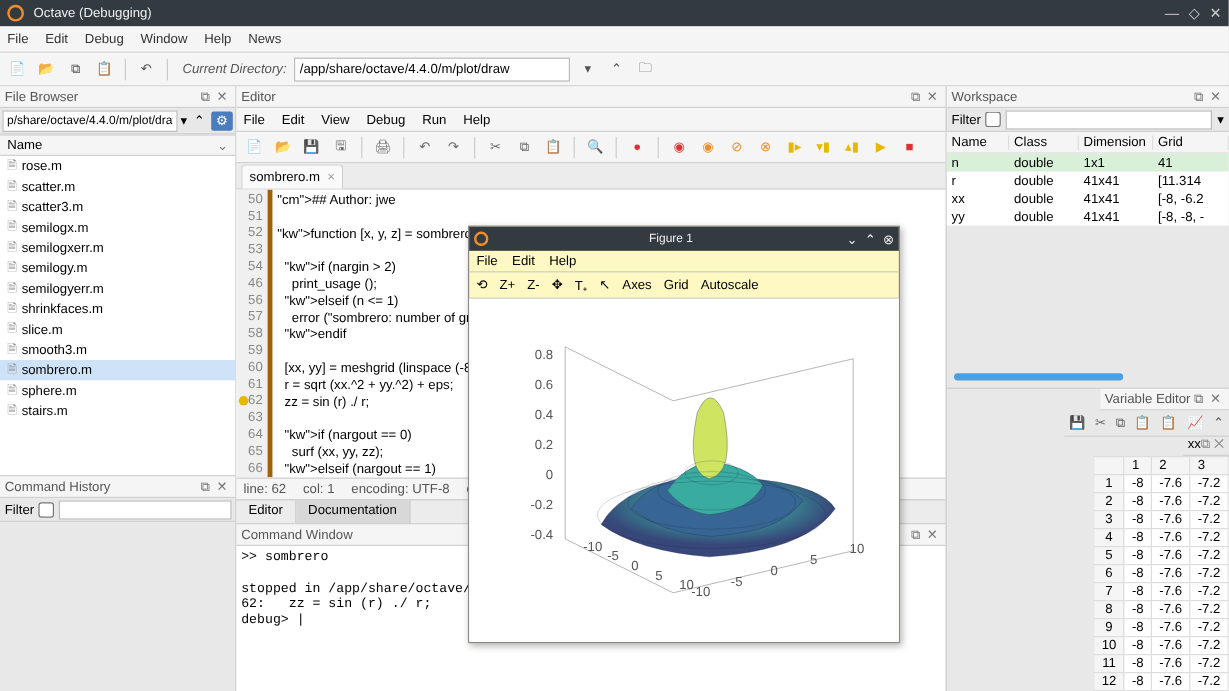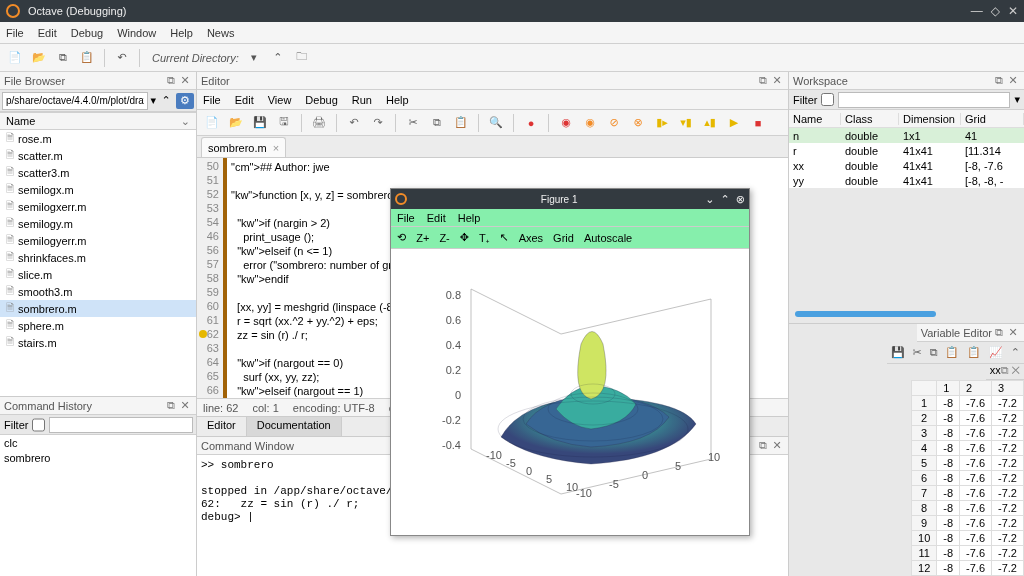--- a/index.html
+++ b/index.html
@@ -97,21 +97,21 @@
 .ve-toolbar span { cursor: pointer; color: #666; }
 .ve-varname { height: 16px; padding: 0 4px; font-size: 10px; border-bottom: 1px solid #d0d0d0; display:flex; }
 .ve-varname .clos { margin-left:auto; color:#888; }
 .ve-grid { flex: 1; overflow: auto; background: #fff; font-size: 10px; }
 .ve-grid table { border-collapse: collapse; width: 100%; }
 .ve-grid th, .ve-grid td { border: 1px solid #ddd; padding: 1px 6px; text-align: left; height: 15px; }
 .ve-grid th { background: #f5f5f5; font-weight: normal; }
 .ve-grid .rowhdr { background: #f5f5f5; text-align: center; width: 24px; }
 
 
-.figwin { position: absolute; left: 390px; top: 188px; width: 360px; height: 348px; background: #86efac; border: 1px solid #888; box-shadow: 2px 2px 6px rgba(0,0,0,.3); display: flex; flex-direction: column; }
+.figwin { position: absolute; left: 390px; top: 188px; width: 360px; height: 348px; background: #fef9c3; border: 1px solid #888; box-shadow: 2px 2px 6px rgba(0,0,0,.3); display: flex; flex-direction: column; }
 .fig-title { height: 20px; background: #333a40; color: #eee; display: flex; align-items: center; padding: 0 4px; }
 .fig-title .logo { width: 12px; height: 12px; border-radius: 50%; border: 2px solid #f28c28; margin-right: 6px; }
 .fig-title .t { flex: 1; text-align: center; font-size: 10px; }
 .fig-title .btns { display: flex; gap: 6px; }
 .fig-title .btns span { cursor: pointer; font-size: 11px; }
 .fig-menu { height: 18px; display: flex; align-items: center; padding: 0 6px; gap: 12px; border-bottom: 1px solid #ccc; font-size: 10px; }
 .fig-tools { height: 22px; display: flex; align-items: center; padding: 0 6px; gap: 10px; border-bottom: 1px solid #ccc; font-size: 10px; }
 .fig-tools span { cursor: pointer; }
 .fig-canvas { flex: 1; background: #fff; position: relative; }
 .fig-status { height: 16px; border-top: 1px solid #ccc; padding: 0 6px; font-size: 10px; display: flex; align-items: center; color: #555; }
@@ -144,20 +144,21 @@
 
 <div class="toolbar">
   <div class="tb-ico">📄</div>
   <div class="tb-ico">📂</div>
   <div class="tb-ico">⧉</div>
   <div class="tb-ico">📋</div>
   <div class="tb-sep"></div>
   <div class="tb-ico">↶</div>
   <div class="tb-sep"></div>
   <span class="curdir-label">Current Directory:</span>
+  <input class="curdir-input" value="/app/share/octave/4.4.0/m/plot/draw" style="">
   <div class="tb-ico">▾</div>
   <div class="tb-ico">⌃</div>
   <div class="tb-ico">🗀</div>
 </div>
 
 <div class="main">
 
   <div class="leftcol">
     <div class="panel-header">
       <span>File Browser</span>
@@ -236,24 +237,20 @@
         <span class="spacer"></span>
         <span class="pbtn">⧉</span>
         <span class="pbtn">✕</span>
       </div>
       <div class="filter-row">
         <span>Filter</span>
         <input type="checkbox" style="">
         <input type="text" style="">
         <span>▾</span>
       </div>
-      <div class="list" id="hist-list">
-          <div>clc</div>
-          <div>sombrero</div>
-        </div>
     </div>
   </div>
 
   <div class="midcol">
     <div class="panel-header">
       <span>Editor</span>
       <span class="spacer"></span>
       <span class="pbtn">⧉</span>
       <span class="pbtn">✕</span>
     </div>
@@ -377,21 +374,21 @@
           <div class="row">
             <div class="c-name">r</div>
             <div class="c-class">double</div>
             <div class="c-dim">41x41</div>
             <div class="c-val">[11.314</div>
           </div>
           <div class="row">
             <div class="c-name">xx</div>
             <div class="c-class">double</div>
             <div class="c-dim">41x41</div>
-            <div class="c-val">[-8, -7.6</div>
+            <div class="c-val">[-8, -6.2</div>
           </div>
           <div class="row">
             <div class="c-name">yy</div>
             <div class="c-class">double</div>
             <div class="c-dim">41x41</div>
             <div class="c-val">[-8, -8, -</div>
           </div>
         </div>
     </div>
     <div style="flex:1"></div>

